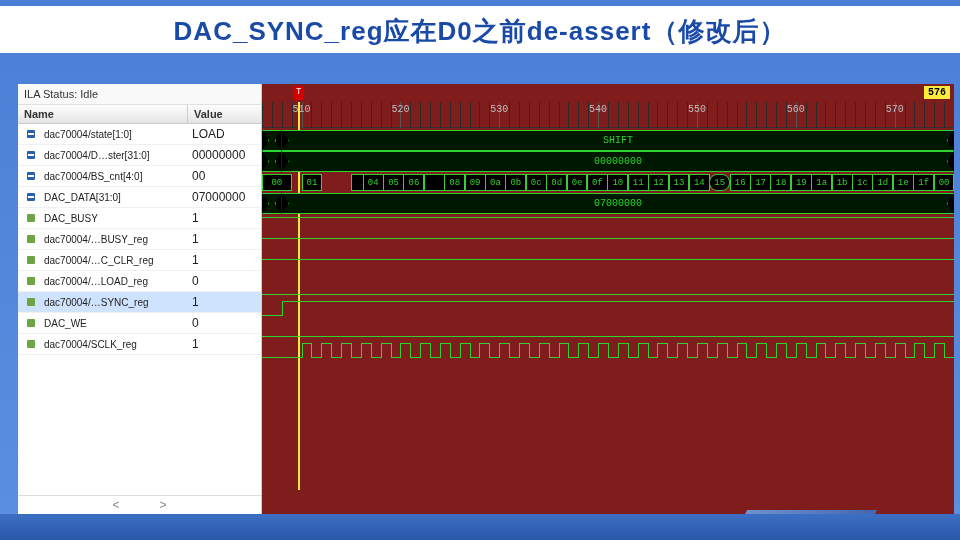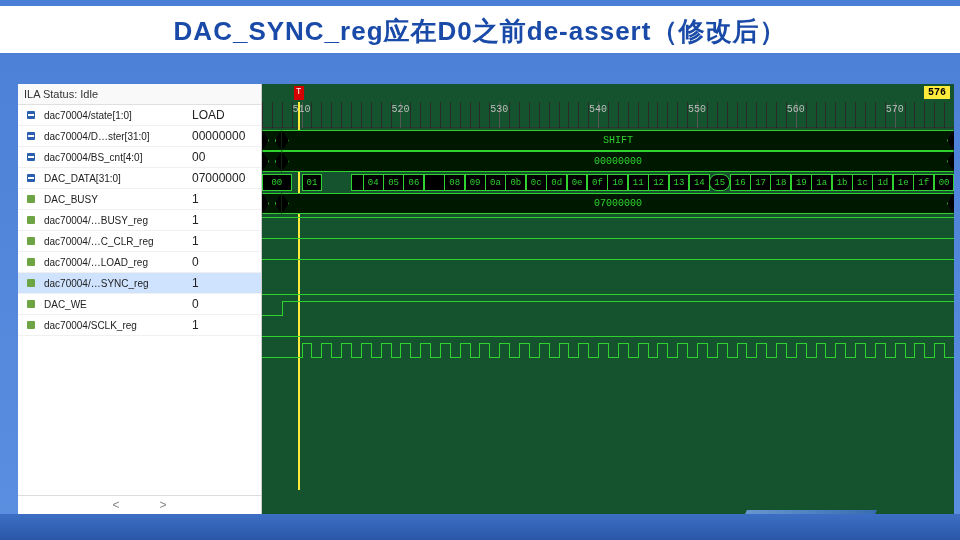--- a/index.html
+++ b/index.html
@@ -17,21 +17,21 @@
   .sig-icons { width: 22px; display: flex; justify-content: center; gap: 1px; padding-left: 3px; }
   .ico { width: 8px; height: 8px; display: inline-block; }
   .ico-sig { background: #6da544; border-radius: 1px; }
   .ico-bus { background: #2a5fb0; border-radius: 1px; position: relative; }
   .ico-bus::after { content: ""; position: absolute; left: 1px; top: 3px; width: 6px; height: 2px; background: #fff; }
   .sig-name { width: 148px; padding: 0 4px; font-size: 10px; color: #222; white-space: nowrap; overflow: hidden; text-overflow: ellipsis; }
   .sig-val { flex: 1; padding: 0 4px; font-size: 12px; color: #222; }
   .left-bottom { margin-top: auto; display: flex; justify-content: center; gap: 40px; padding: 2px 0; border-top: 1px solid #ddd; color: #888; font-size: 12px; }
   .chev { cursor: pointer; }
 
-  .wave-panel { flex: 1; background: #14532d; position: relative; overflow: hidden; font-family: "Courier New", monospace; }
+  .wave-panel { flex: 1; background: #7f1d1d; position: relative; overflow: hidden; font-family: "Courier New", monospace; }
   .cursor-badge { position: absolute; top: 2px; right: 4px; background: #ffeb3b; color: #000; font-size: 10px; padding: 1px 4px; font-weight: bold; }
   .trig { position: absolute; top: 2px; left: 32px; width: 10px; height: 14px; background: #d40000; }
   .trig::after { content: "T"; color: #fff; font-size: 9px; position: absolute; left: 2px; top: 1px; }
   .ruler { position: absolute; top: 18px; left: 0; right: 0; height: 26px; border-bottom: 1px solid #333; }
   .ruler-ticks { position: absolute; inset: 0; }
   .tick { position: absolute; top: 0; width: 1px; height: 26px; background: #2a2a2a; }
   .tick.major { background: #555; }
   .tick-lbl { position: absolute; top: 2px; color: #bfbfbf; font-size: 10px; transform: translateX(-50%); }
   .vline { position: absolute; top: 18px; bottom: 24px; left: 36px; width: 2px; background: #ffeb3b; }
   .vline-red { position: absolute; top: 18px; bottom: 24px; left: 36px; width: 1px; background: #d40000; }
@@ -61,20 +61,24 @@
 <body>
 
 <div class="slide-bg"></div>
 <div class="slide-title">DAC_SYNC_reg应在D0之前de-assert（修改后）</div>
 
 <div class="app">
   <div class="left-panel">
     <div class="ila-status">
       <span>ILA Status:</span>
       <span>Idle</span>
+    </div>
+    <div class="hdr-row">
+      <div class="hdr-name">Name</div>
+      <div class="hdr-val">Value</div>
     </div>
     <div id="sig-rows">
         <div class="sig-row">
           <div class="sig-icons">
             <span class="ico ico-bus"></span>
           </div>
     <div class="sig-name">dac70004/state[1:0]</div>
     <div class="sig-val">LOAD</div>
         </div>
         <div class="sig-row">

